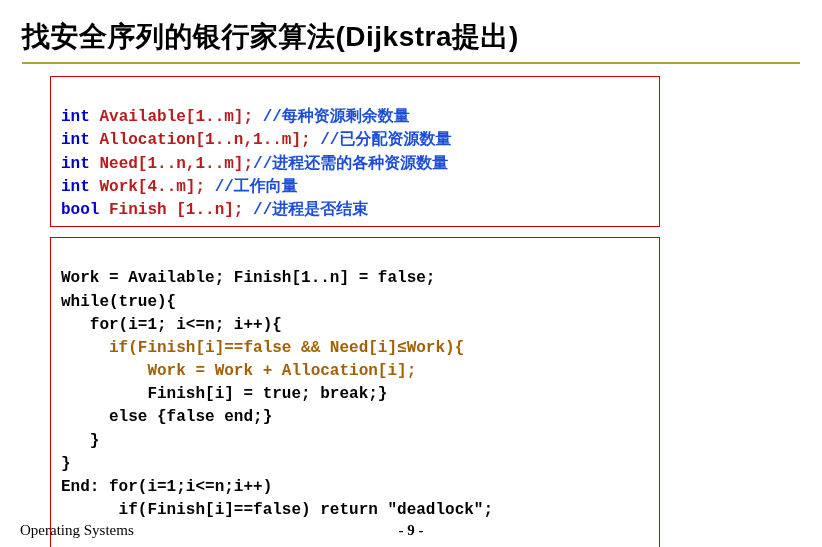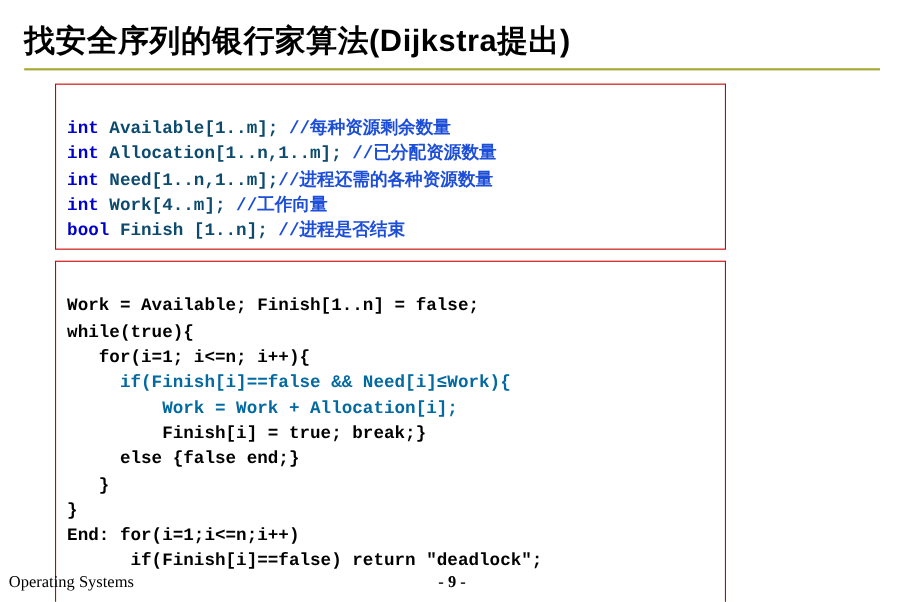--- a/index.html
+++ b/index.html
@@ -32,24 +32,24 @@
     padding: 6px 10px 4px 10px;
     font-family: "Courier New", monospace;
     font-size: 16px;
     font-weight: bold;
     line-height: 1.45;
     white-space: pre;
   }
   .box1 { margin-bottom: 10px; }
   .box2 { position: relative; padding-bottom: 4px; }
   .kw-blue { color: #0000cc; }
-  .kw-red  { color: #0c4a6e; }
+  .kw-red  { color: #b91c1c; }
   .txt     { color: #000; }
   .cmt     { color: #1d4ed8; font-family: "SimSun","Courier New",monospace; }
-  .red-line { color: #0369a1; }
+  .red-line { color: #a16207; }
   .callout {
     position: absolute;
     right: 105px;
     bottom: 58px;
     background: #fff;
     border: 1.5px solid #555;
     border-radius: 4px;
     padding: 6px 18px;
     font-family: "Times New Roman", serif;
     font-size: 22px;
@@ -66,21 +66,21 @@
   .footer {
     position: absolute;
     bottom: 8px;
     left: 0;
     width: 822px;
     display: flex;
     align-items: center;
     font-family: "Times New Roman", serif;
     font-size: 15px;
   }
-  .footer-left { padding-left: 8px; }
+  .footer-left { padding-left: 20px; }
   .footer-center {
     position: absolute;
     left: 50%;
     transform: translateX(-50%);
     font-weight: bold;
   }
   sup { font-size: 0.65em; vertical-align: super; }
 </style>
 </head>
 <body>

